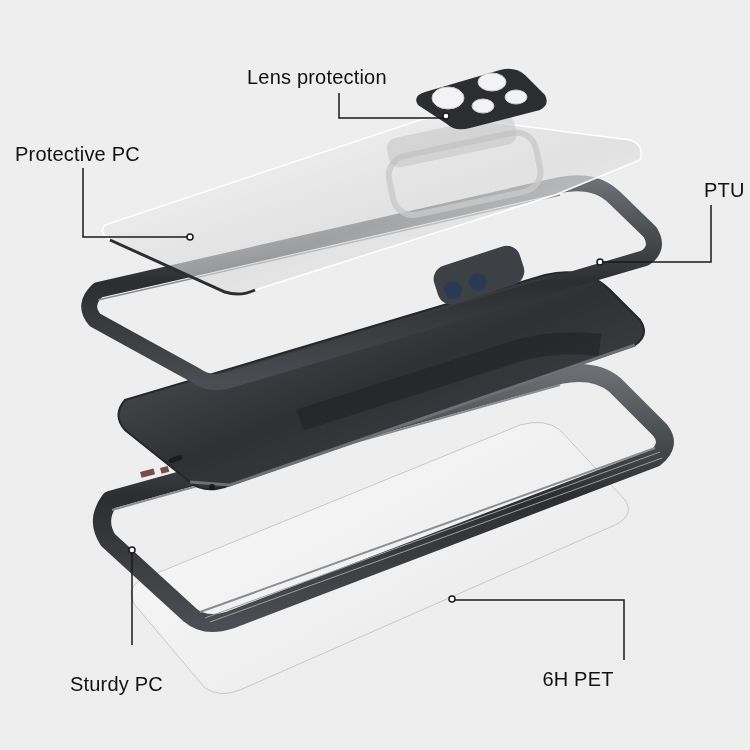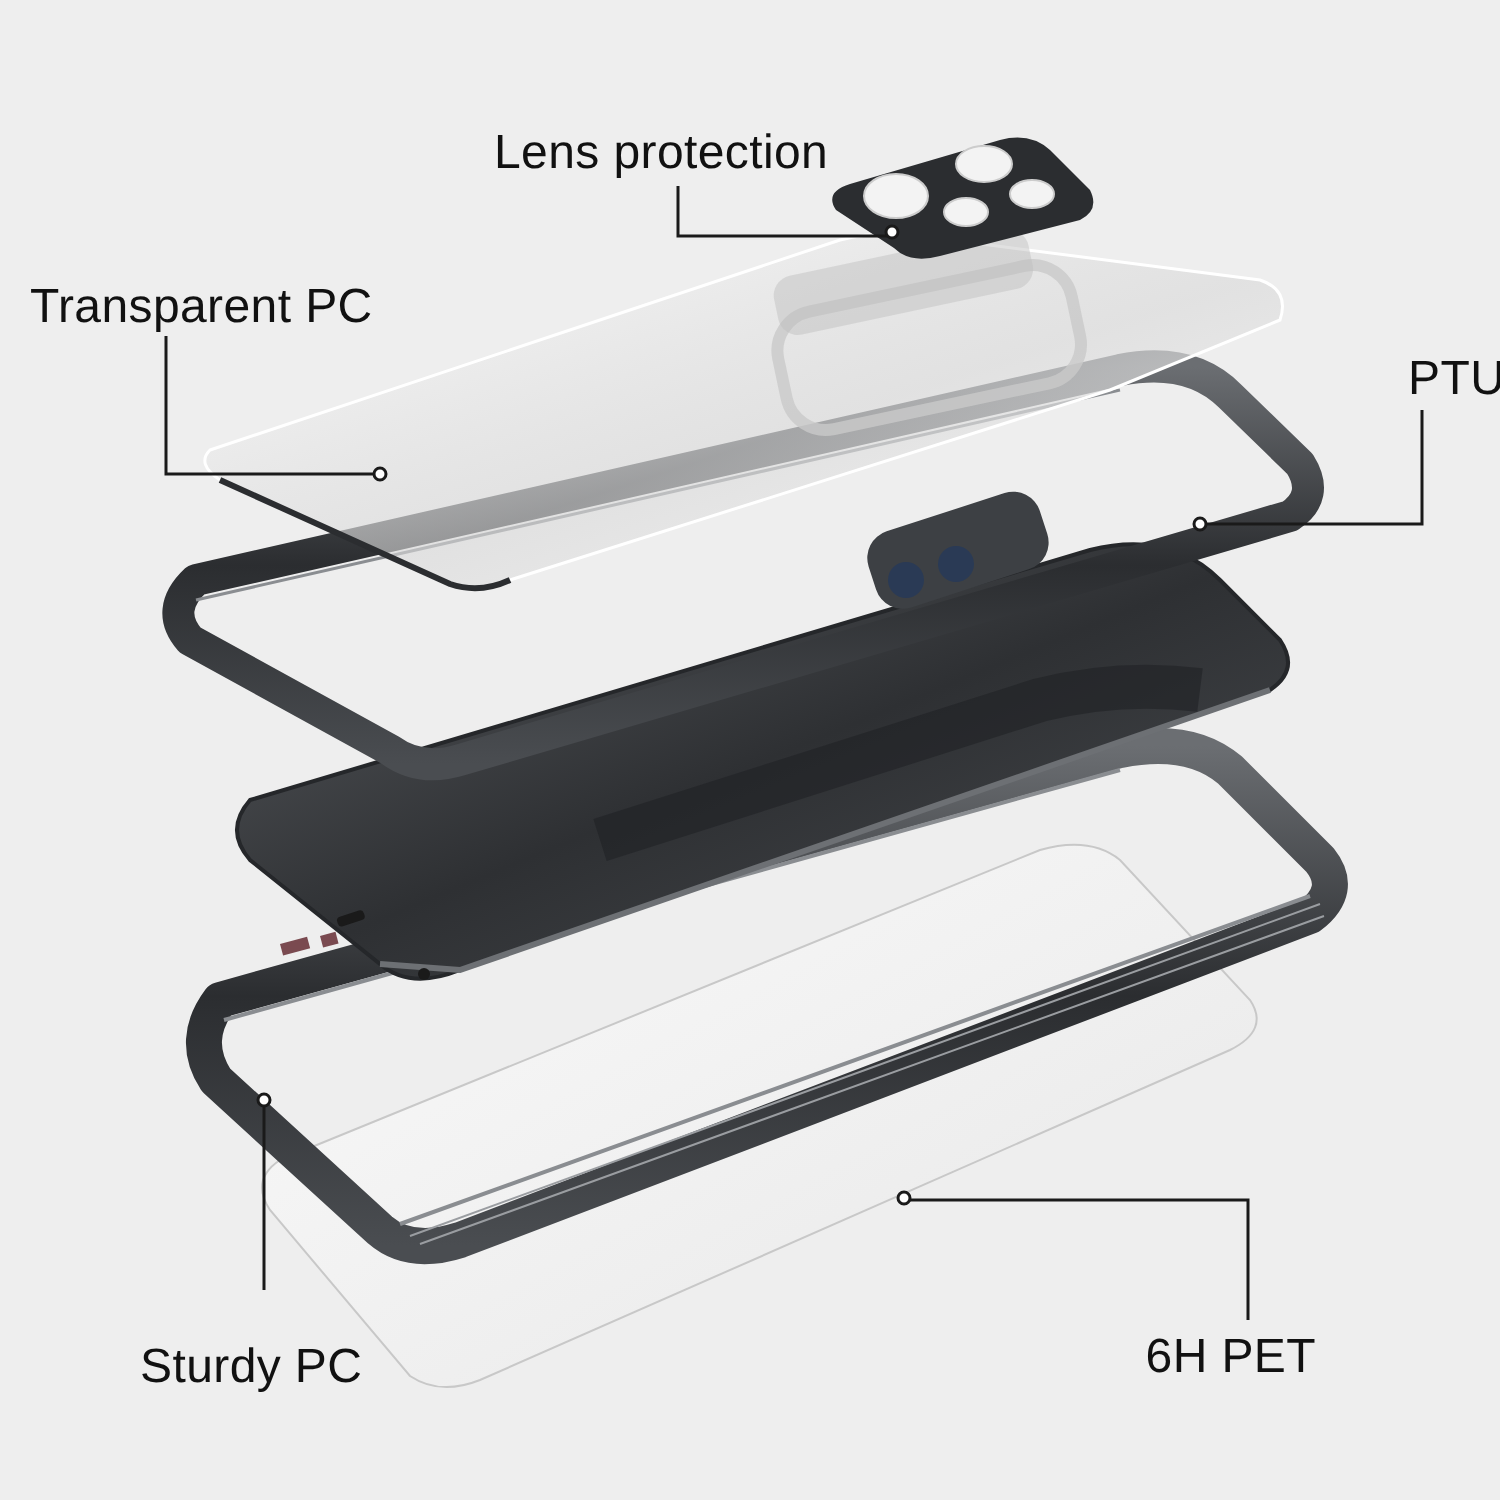--- a/index.html
+++ b/index.html
@@ -4,29 +4,29 @@
 <style>
   html, body { margin: 0; padding: 0; }
   body {
     width: 750px; height: 750px; overflow: hidden;
     background: #eeeeee;
     font-family: "Liberation Sans", sans-serif;
     position: relative;
   }
   .canvas { position: absolute; left: 0; top: 0; width: 750px; height: 750px; }
   .label {
-    position: absolute; color: #111; font-size: 24px; line-height: 26px;
+    position: absolute; color: #111; font-size: 20px; line-height: 26px;
     white-space: nowrap; letter-spacing: 0.2px;
   }
   .label.center { text-align: center; }
   #lbl-lens { left: 247px; top: 64px; }
   #lbl-transparent { left: 15px; top: 141px; }
   #lbl-ptu { left: 704px; top: 177px; }
   #lbl-sturdy { left: 70px; top: 671px; }
-  #lbl-pet { left: 578px; top: 664px; width: 160px; margin-left: -80px; text-align: right; }
+  #lbl-pet { left: 578px; top: 664px; width: 160px; margin-left: -80px; }
   #lbl-pet div { line-height: 30px; }
 </style>
 </head>
 <body>
 
 <svg class="canvas" viewBox="0 0 750 750" xmlns="http://www.w3.org/2000/svg">
   <defs>
     <linearGradient id="clearGrad" x1="0" y1="0" x2="1" y2="1">
       <stop offset="0" stop-color="#ffffff" stop-opacity="0.9"></stop>
       <stop offset="0.55" stop-color="#d9d9d9" stop-opacity="0.6"></stop>
@@ -101,18 +101,18 @@
     <polyline points="711,205 711,262 600,262"></polyline>
     <circle cx="600" cy="262" r="3" fill="#ffffff"></circle>
     <polyline points="132,552 132,645"></polyline>
     <circle cx="132" cy="550" r="3" fill="#ffffff"></circle>
     <polyline points="453,600 624,600 624,660"></polyline>
     <circle cx="452" cy="599" r="3" fill="#ffffff"></circle>
   </g>
 </svg>
 
 <div class="label" id="lbl-lens">Lens protection</div>
-<div class="label" id="lbl-transparent">Transparent PC</div>
+<div class="label" id="lbl-transparent">Protective PC</div>
 <div class="label" id="lbl-ptu">PTU</div>
 <div class="label" id="lbl-sturdy">Sturdy PC</div>
 <div class="label center" id="lbl-pet">
   <div>6H PET</div>
 </div>
 
 </body></html>

